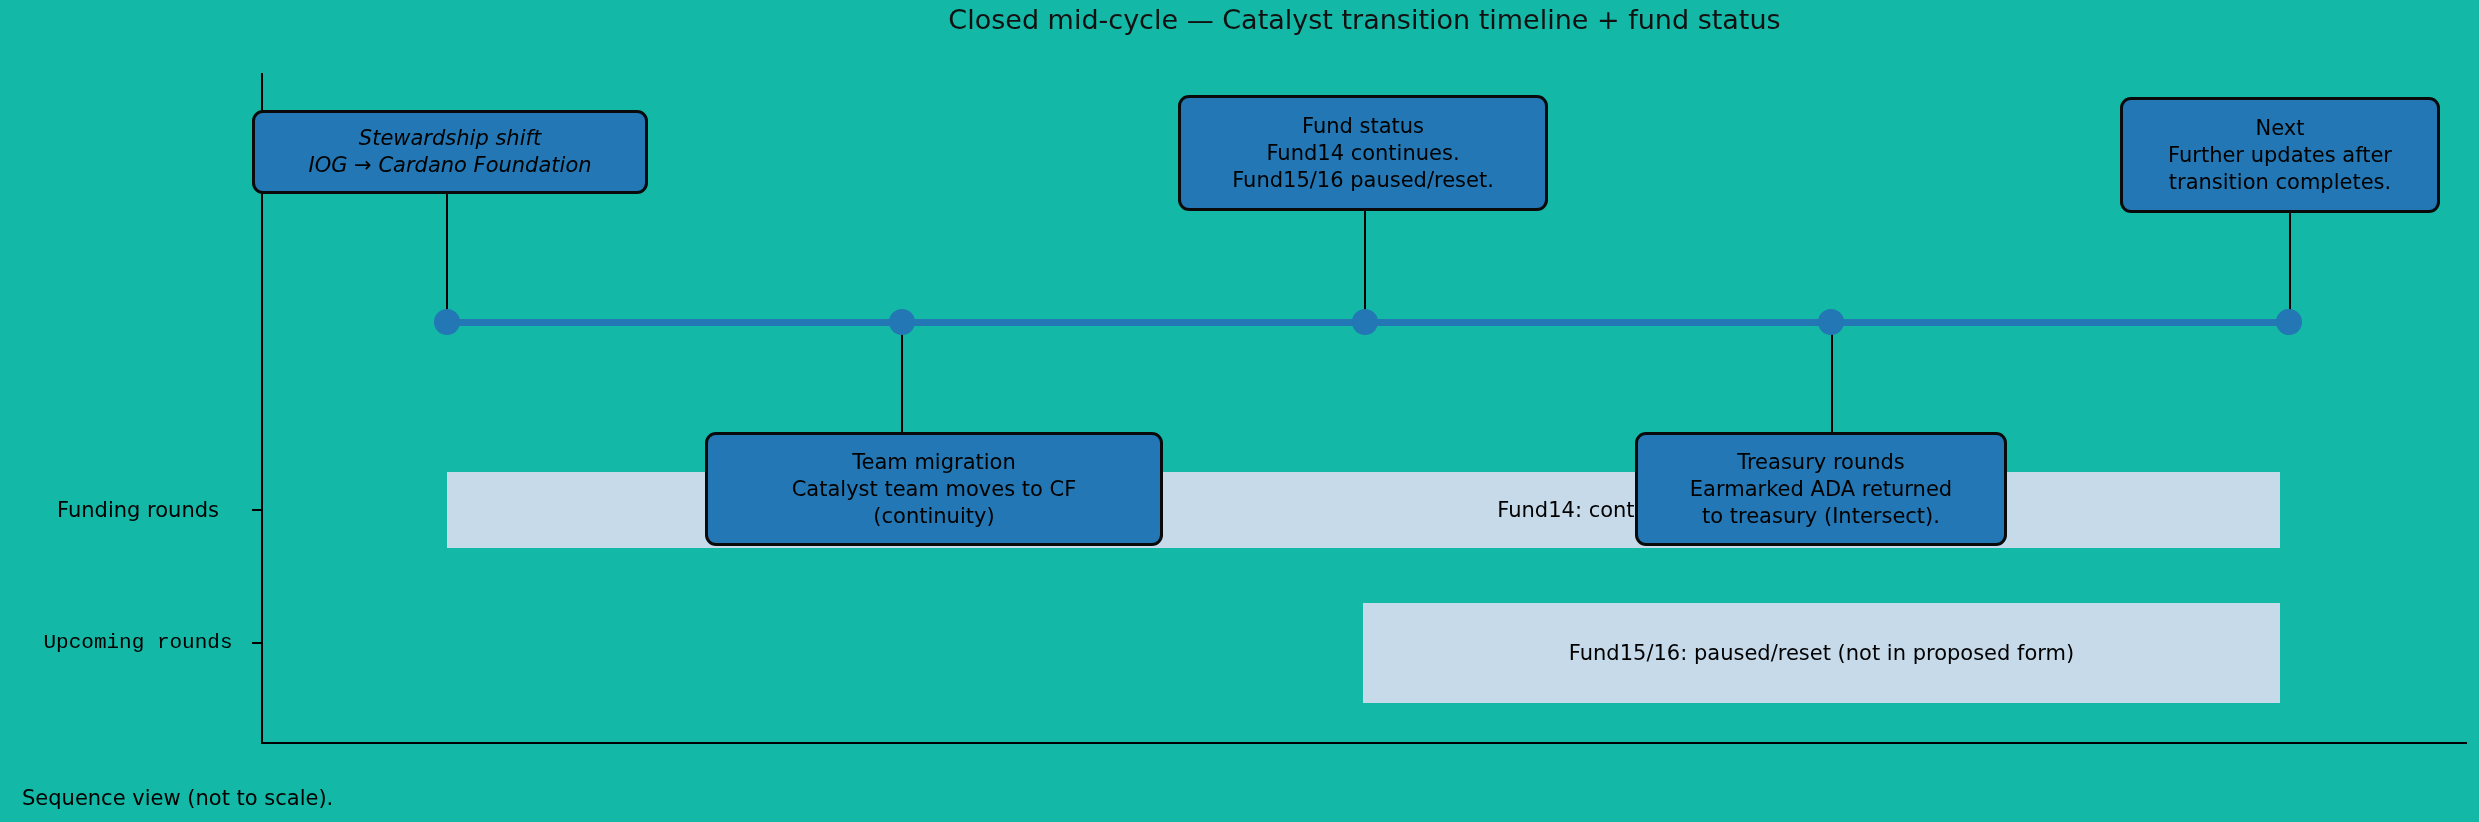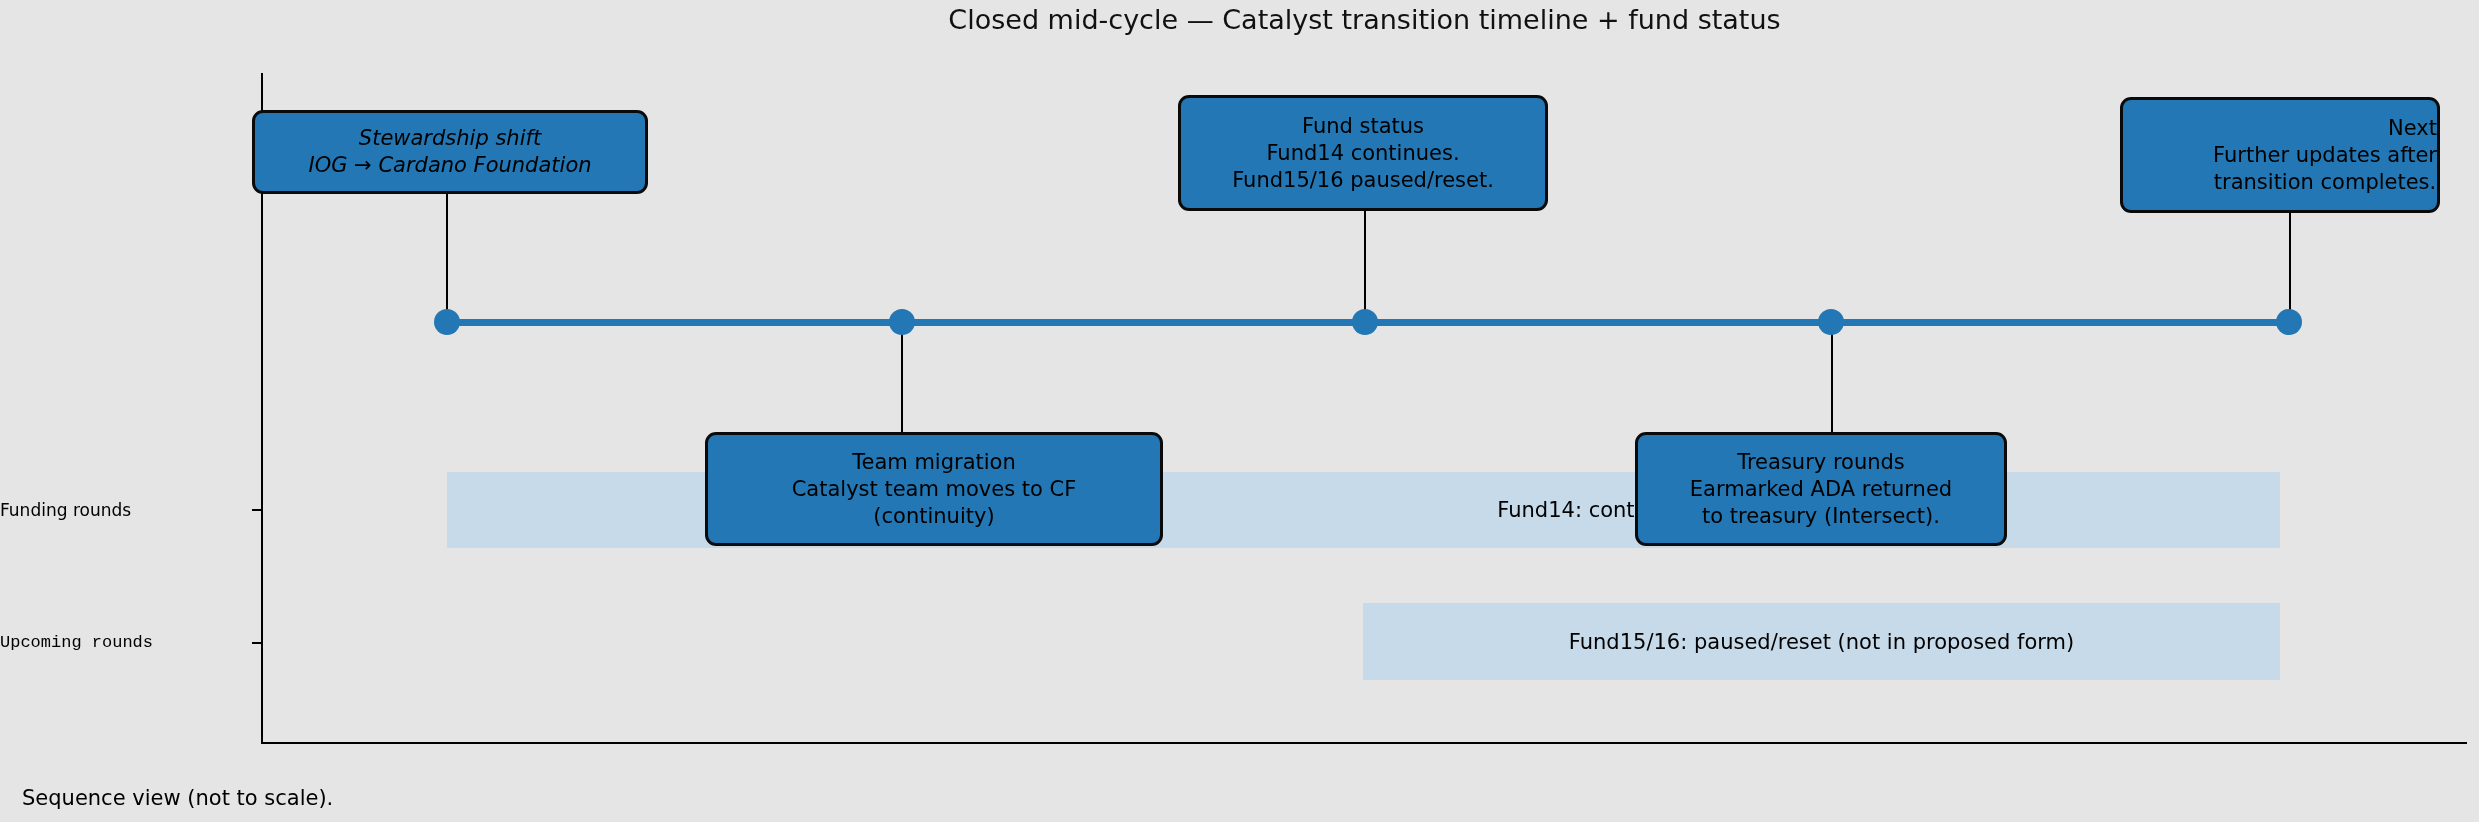--- a/index.html
+++ b/index.html
@@ -6,56 +6,56 @@
     margin: 0;
     padding: 0;
     background: #ffffff;
     font-family: "DejaVu Sans", "Liberation Sans", sans-serif;
     color: #000000;
   }
   #figure {
     position: relative;
     width: 2479px;
     height: 822px;
-    background: #e5e5e5;
+    background: #14b8a6;
     overflow: hidden;
   }
   .abs { position: absolute; }
 
   .fig-title {
     left: 262px; top: 4px; width: 2205px;
     text-align: center;
     font-size: 27px;
     color: #111111;
   }
 
   
   .spine-left   { left: 261px; top: 73px;  width: 2px;  height: 670px; background: #000000; }
   .spine-bottom { left: 261px; top: 742px; width: 2206px; height: 2px; background: #000000; }
   .ytick { width: 9px; height: 2px; background: #000000; left: 252px; }
   .ytick-funding  { top: 509px; }
   .ytick-upcoming { top: 642px; }
   .ylabel {
-    left: 0; width: 244px;
-    text-align: left;
-    font-size: 17px;
+    left: 16px; width: 244px;
+    text-align: center;
+    font-size: 21px;
     line-height: 26px;
   }
   .ylabel-funding  { top: 497px; }
   .ylabel-upcoming { top: 630px; font-family: Liberation Mono, monospace; }
 
   
   .bar {
     background: var(--bar-blue, #c6daea);
     display: flex; align-items: center; justify-content: center;
     font-size: 21px;
     z-index: 1;
   }
   .bar-funding  { left: 447px;  top: 472px; width: 1833px; height: 76px; }
-  .bar-upcoming { left: 1363px; top: 603px; width: 917px;  height: 77px; }
+  .bar-upcoming { left: 1363px; top: 603px; width: 917px;  height: 100px; }
   .bar-funding .bar-text { margin-left: 660px; } 
 
   
   .timeline-line {
     left: 447px; top: 319px; width: 1843px; height: 7px;
     background: var(--accent-blue, #1f77b4);
     z-index: 2;
   }
   .dot {
     width: 26px; height: 26px; border-radius: 50%;
@@ -86,21 +86,21 @@
     align-items: center; justify-content: center;
     text-align: center;
     font-size: 21px;
     line-height: 27px;
     color: #000000;
     z-index: 4;
   }
   .callout .detail { white-space: pre-line; }
   .box-stewardship { left: 252px;  top: 110px; width: 396px; height: 84px; font-style: italic;  }
   .box-fundstatus  { left: 1178px; top: 95px;  width: 370px; height: 116px; }
-  .box-next        { left: 2120px; top: 97px;  width: 320px; height: 116px; align-items: flex-end; }
+  .box-next        { left: 2120px; top: 97px;  width: 320px; height: 116px; }
   .box-migration   { left: 705px;  top: 432px; width: 458px; height: 114px; }
   .box-treasury    { left: 1635px; top: 432px; width: 372px; height: 114px; }
 
   .footnote {
     left: 22px; top: 786px;
     font-size: 21px;
   }
 </style>
 </head>
 <body>

